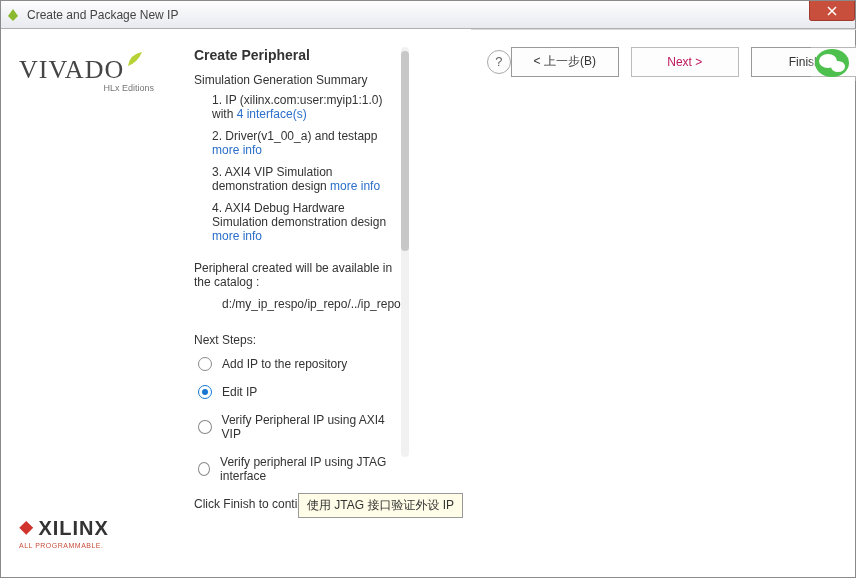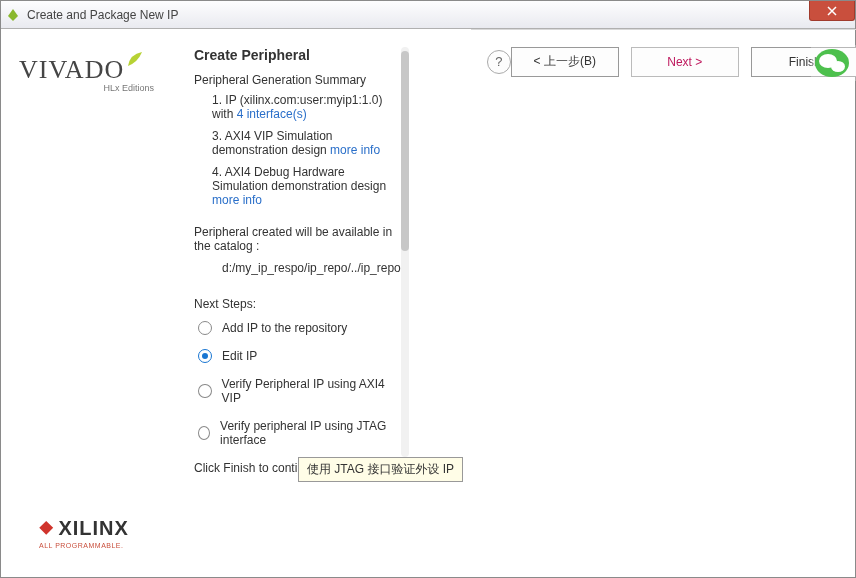--- a/index.html
+++ b/index.html
@@ -8,21 +8,21 @@
 .titlebar { height: 28px; background: linear-gradient(#fdfdfe,#e9eaf0); border-bottom: 1px solid #b0b0b0; display: flex; align-items: center; padding: 0 4px; position: relative; }
 .titlebar .app-icon { width: 16px; height: 16px; margin-right: 6px; display: flex; align-items: center; justify-content: center; }
 .titlebar .title { font-size: 12px; color: #444; }
 .close-btn { position: absolute; right: 0; top: 0; width: 46px; height: 20px; background: #c94f3d; border: 1px solid #a03a2c; border-top: none; border-radius: 0 0 3px 3px; display: flex; align-items: center; justify-content: center; color: #fff; font-size: 11px; }
 .body { flex: 1; display: flex; flex-direction: row; gap: 48px; }
 .content-area { flex: 1; padding: 18px 14px 8px 18px; display: flex; }
 .left-col { width: 175px; padding-top: 8px; display: flex; flex-direction: column; justify-content: space-between; }
 .vivado-logo { font-family: Georgia, serif; font-size: 26px; color: #454545; letter-spacing: 1px; position: relative; }
 .vivado-logo .leaf { display: inline-block; width: 18px; height: 18px; margin-left: 2px; position: relative; top: -10px; }
 .vivado-logo .hlx { display: block; font-family: Liberation Sans, sans-serif; font-size: 9px; color: #777; text-align: right; margin-top: -2px; margin-right: 40px; letter-spacing: 0; }
-.xilinx-logo { margin-bottom: 20px; margin-left: 20px; }
+.xilinx-logo { margin-bottom: 20px; }
 .xilinx-logo .brand { font-size: 20px; font-weight: bold; color: #333; letter-spacing: 1px; }
 .xilinx-logo .x { color: #d0342c; margin-right: 4px; font-size: 18px; }
 .xilinx-logo .tag { font-size: 7px; color: #c94f3d; letter-spacing: 0.5px; margin-top: 2px; }
 .right-col { flex: 1; position: relative; padding-right: 8px; }
 .scroll-track { position: absolute; right: 0; top: 0; width: 8px; height: 410px; background: #f1f1f1; border-radius: 4px; }
 .scroll-thumb { width: 8px; height: 200px; background: #c7c7c7; border-radius: 4px; margin-top: 4px; }
 h2 { font-size: 14px; font-weight: bold; margin-bottom: 10px; }
 .section-label { font-size: 12px; color: #333; margin-bottom: 6px; }
 .summary-list { margin-left: 18px; margin-bottom: 18px; }
 .summary-list .row { margin-bottom: 8px; font-size: 12px; }
@@ -76,23 +76,24 @@
           <span class="hlx">HLx Editions</span>
         </div>
         <div class="xilinx-logo">
           <div class="brand"><span class="x">⯁</span><span>XILINX</span></div>
           <div class="tag">ALL PROGRAMMABLE.</div>
         </div>
       </div>
 
       <div class="right-col">
         <h2>Create Peripheral</h2>
-        <div class="section-label">Peripheral Generation Summary</div>
+        <div class="section-label">Simulation Generation Summary</div>
         <div class="summary-list">
           <div class="row"><span>1. IP (xilinx.com:user:myip1:1.0) with </span><span class="link">4 interface(s)</span></div>
+          <div class="row"><span>2. Driver(v1_00_a) and testapp </span><span class="link">more info</span></div>
           <div class="row"><span>3. AXI4 VIP Simulation demonstration design </span><span class="link">more info</span></div>
           <div class="row"><span>4. AXI4 Debug Hardware Simulation demonstration design </span><span class="link">more info</span></div>
         </div>
 
         <div class="catalog">
           <div>Peripheral created will be available in the catalog :</div>
           <div class="path">d:/my_ip_respo/ip_repo/../ip_repo</div>
         </div>
 
         <div class="next-steps">Next Steps:</div>

